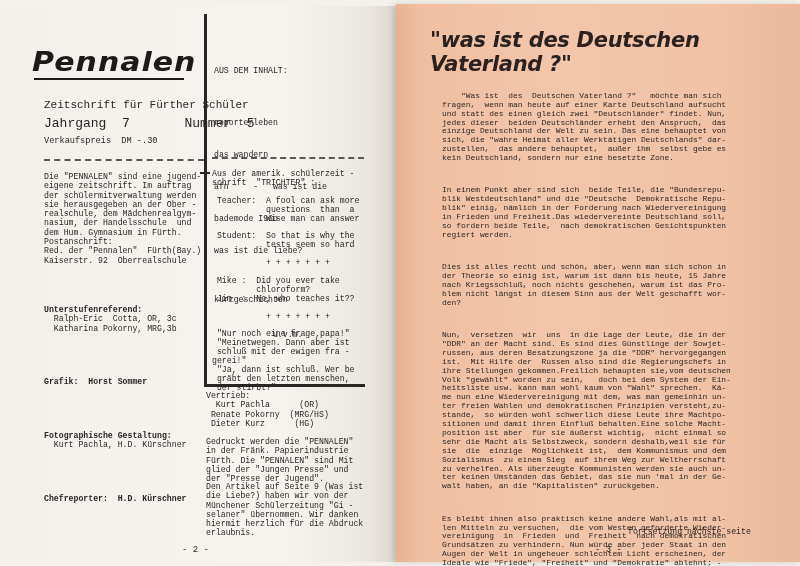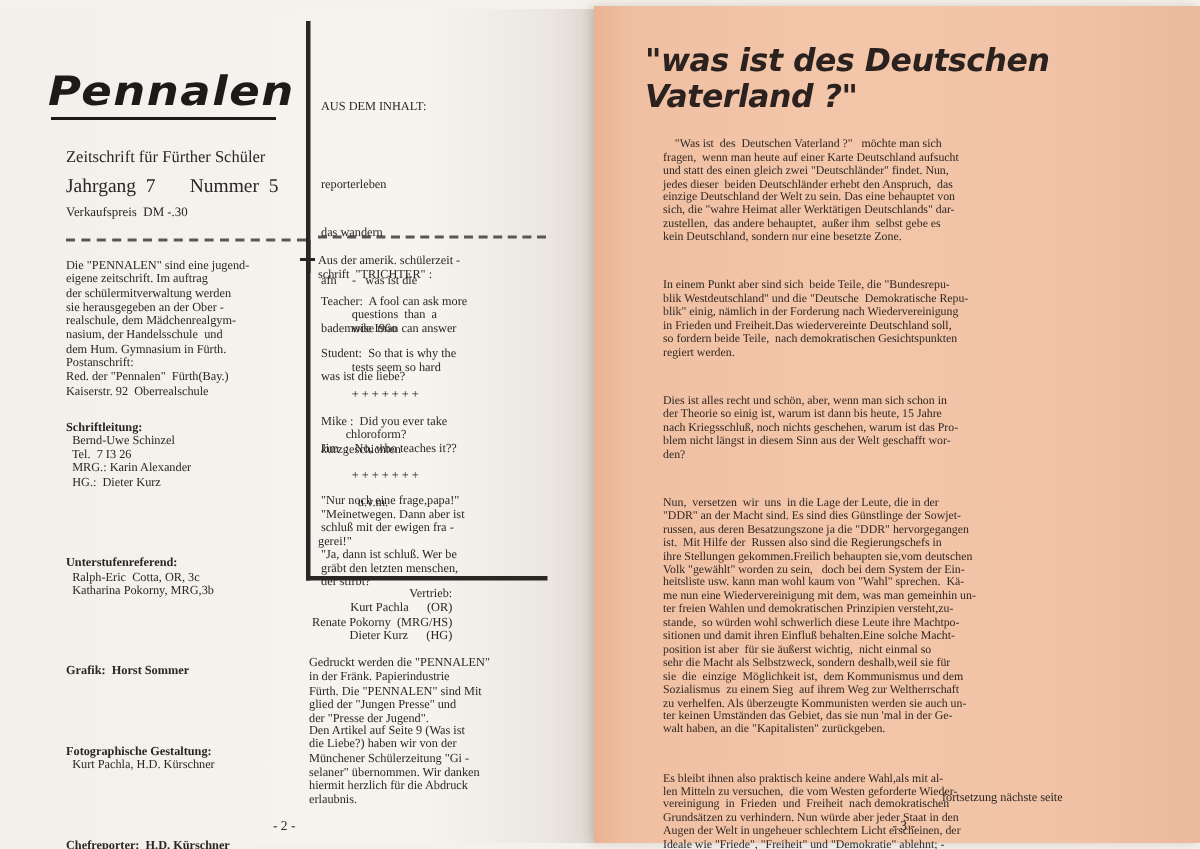--- a/index.html
+++ b/index.html
@@ -21,21 +21,21 @@
     position: absolute; left: 32px; top: 44px; width: 160px; height: 40px;
   }
   .logo-text {
     position: absolute; left: 0; top: 0;
     font-family: "DejaVu Sans", sans-serif; font-weight: bold; font-style: italic;
     font-size: 30px; letter-spacing: 1px; color: #1d1b1a;
     transform: scaleY(0.9);
   }
   .logo-underline { position: absolute; left: 2px; top: 34px; width: 150px; height: 2px; background: #1d1b1a; }
 
-  .mono { font-family: Liberation Serif, serif; font-size: 8.2px; line-height: 9.3px; white-space: pre; }
+  .mono { font-family: Liberation Mono, monospace; font-size: 8.2px; line-height: 9.3px; white-space: pre; }
   .bold { font-weight: bold; }
 
   .subtitle { position: absolute; left: 44px; top: 101px; font-size: 11px; }
   .jahrgang { position: absolute; left: 44px; top: 119px; font-size: 13px; }
   .preis { position: absolute; left: 44px; top: 137px; font-size: 8.6px; text-align: center; }
 
   .dashes { position: absolute; height: 0; border-top: 2px dashed #5a5654; }
   .dash-left { left: 44px; top: 159px; width: 160px; }
   .dash-right { left: 212px; top: 157px; width: 152px; }
 
@@ -51,21 +51,21 @@
   .inhalt { position: absolute; left: 214px; top: 47px; }
   .inhalt-title { font-size: 8.2px; }
 
   
   .jokes-box {
     position: absolute; left: 204px; top: 160px; width: 158px; height: 224px;
     border-left: 3px solid #2a2624; border-bottom: 3px solid #2a2624;
   }
   .jokes { position: absolute; left: 212px; top: 170px; }
 
-  .vertrieb { position: absolute; left: 206px; top: 391px; text-align: right; }
+  .vertrieb { position: absolute; left: 206px; top: 391px; }
   .druck { position: absolute; left: 206px; top: 437px; }
   .artikel { position: absolute; left: 206px; top: 482px; }
 
   
   .page-right {
     position: absolute; left: 396px; top: 4px; width: 404px; height: 558px;
     background: linear-gradient(90deg, #e9b293 0%, #f0bfa2 6%, #f3c6aa 40%, #f1c2a5 80%, #ebb99b 100%);
     box-shadow: -3px 0 6px rgba(120,100,90,0.25);
   }
   .title-right {
@@ -104,24 +104,20 @@
 der schülermitverwaltung werden
 sie herausgegeben an der Ober -
 realschule, dem Mädchenrealgym-
 nasium, der Handelsschule  und
 dem Hum. Gymnasium in Fürth.
 Postanschrift:
 Red. der "Pennalen"  Fürth(Bay.)
 Kaiserstr. 92  Oberrealschule</div>
 
   <div class="mono staff">
-    <div><div class="bold">Schriftleitung:</div><div>  Bernd-Uwe Schinzel
-  Tel.  7 I3 26
-  MRG.: Karin Alexander
-  HG.:  Dieter Kurz</div></div>
     <div style="height:7px"></div>
     <div><div class="bold">Unterstufenreferend:</div><div>  Ralph-Eric  Cotta, OR, 3c
   Katharina Pokorny, MRG,3b</div></div>
     <div style="height:7px"></div>
     <div><div class="bold">Grafik:  Horst Sommer</div></div>
     <div style="height:7px"></div>
     <div><div class="bold">Fotographische Gestaltung:</div><div>  Kurt Pachla, H.D. Kürschner</div></div>
     <div style="height:7px"></div>
     <div><div class="bold">Chefreporter:  H.D. Kürschner</div></div>
     

